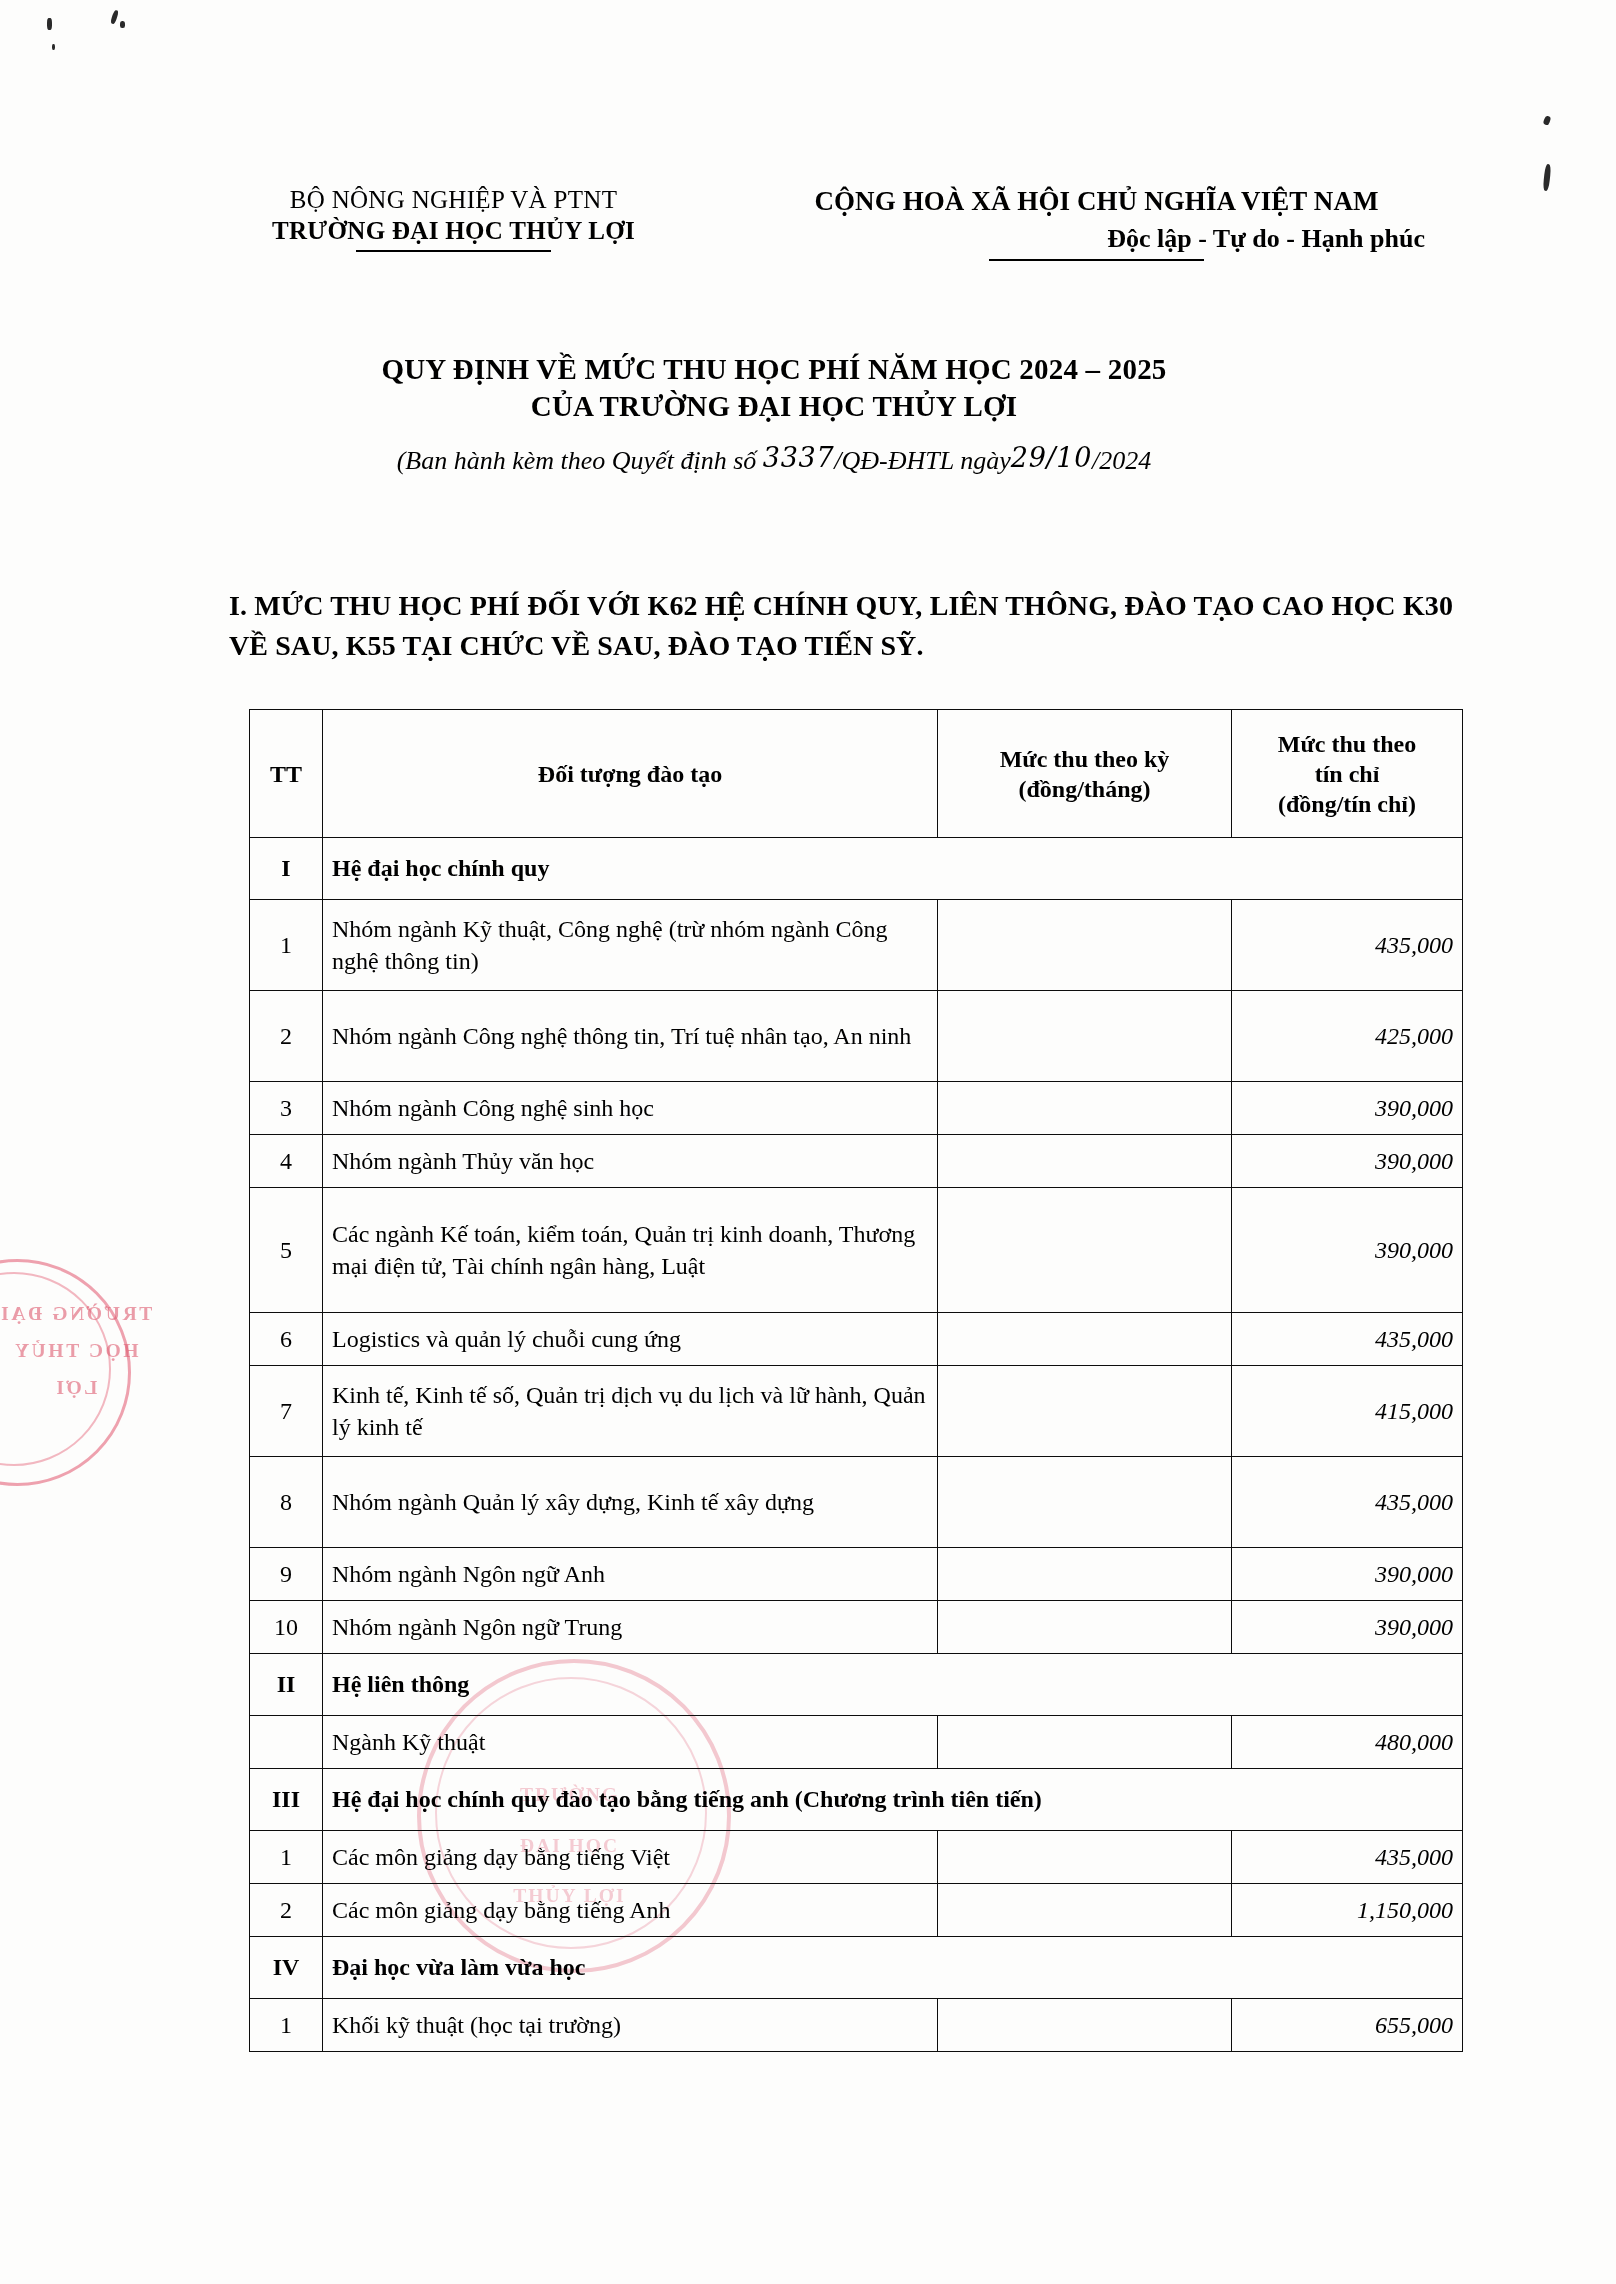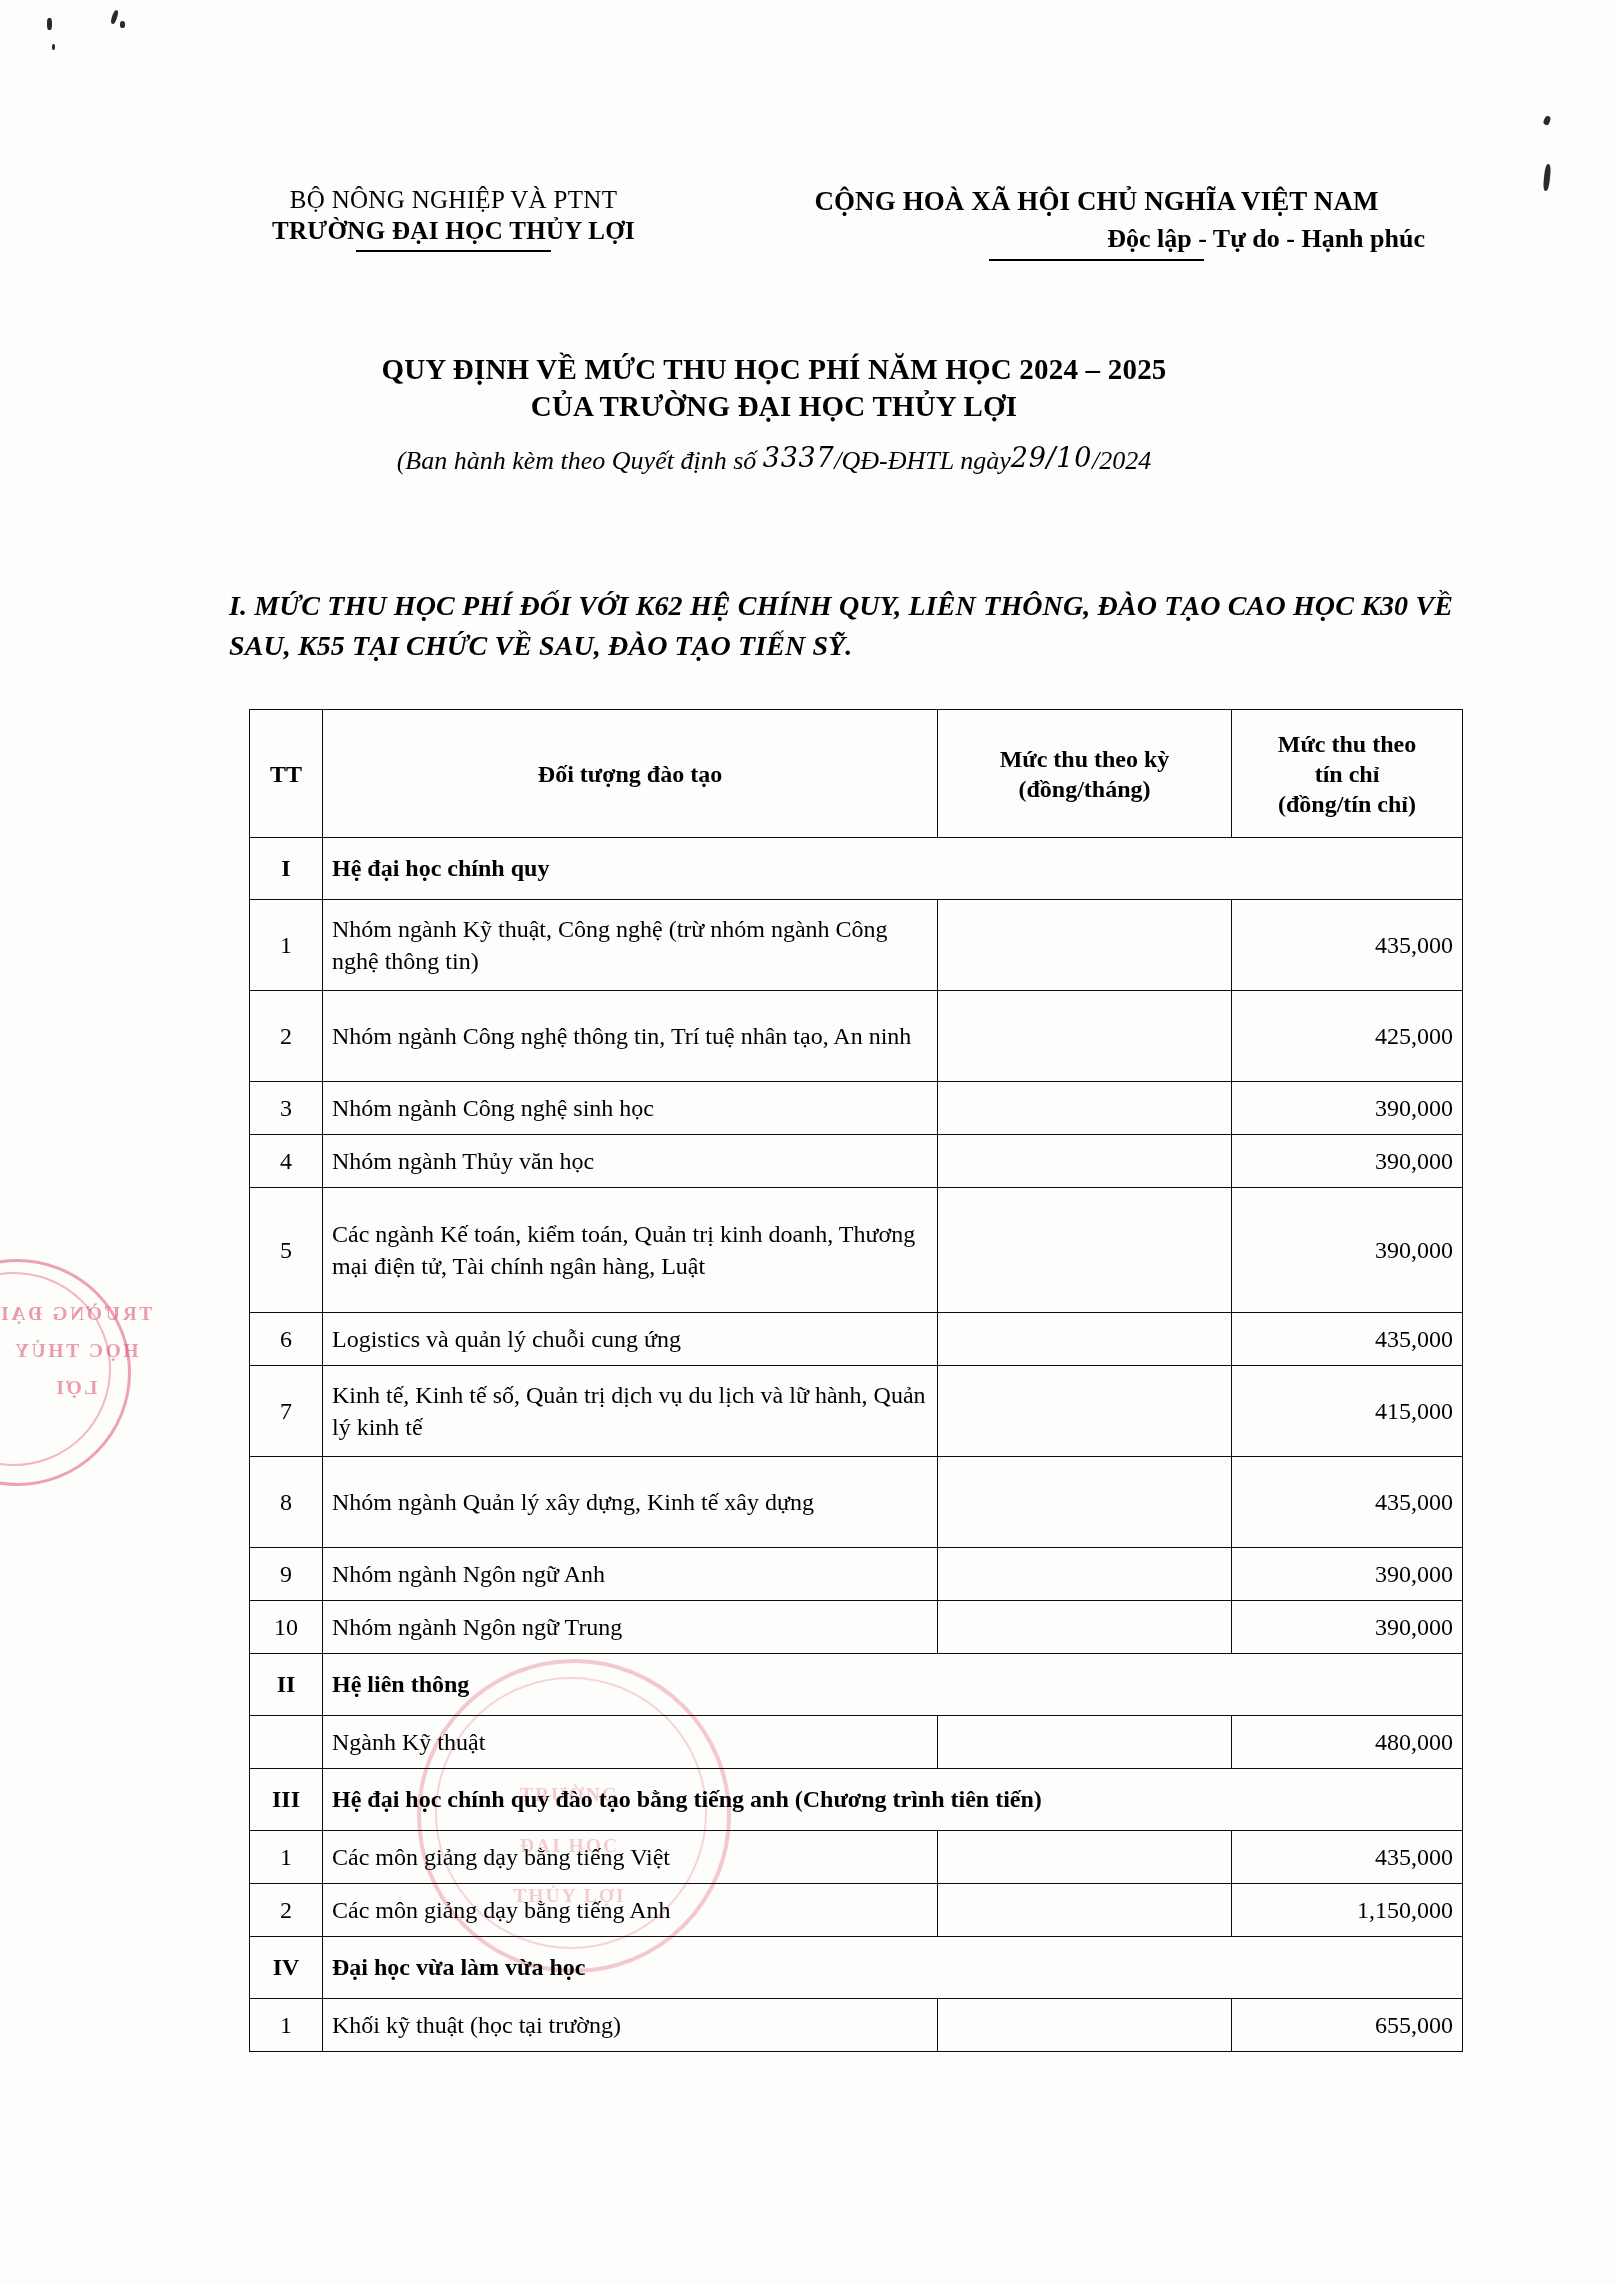--- a/index.html
+++ b/index.html
@@ -114,21 +114,20 @@
   .section-heading {
     position: absolute;
     top: 586px;
     left: 229px;
     width: 1224px;
     font-size: 28px;
     font-weight: bold;
     line-height: 1.42;
     letter-spacing: 0.1px;
     text-align: justify;
-    font-style: italic;
   }
 
   
   .fee-table-wrap {
     position: absolute;
     top: 709px;
     left: 249px;
     width: 1213px;
   }
   table.fee-table {
@@ -157,21 +156,21 @@
   }
   td.tt {
     text-align: center;
     font-size: 25px;
     padding: 6.5px 2.6px;
   }
   td.tt.roman { font-weight: bold; }
   td.obj { text-align: left; line-height: 1.35; }
   td.obj.bold { font-weight: bold; }
   td.term { text-align: right; }
-  td.credit { text-align: right; padding-right: 13px; }
+  td.credit { text-align: right; padding-right: 13px; font-style: italic; }
   tr.grp td { height: 48px; }
   tr.r1 td { height: 39px; }
   tr.r2 td { height: 77px; }
   tr.r3 td { height: 111px; }
 
   
   .seal {
     position: absolute;
     border-radius: 50%;
     pointer-events: none;

